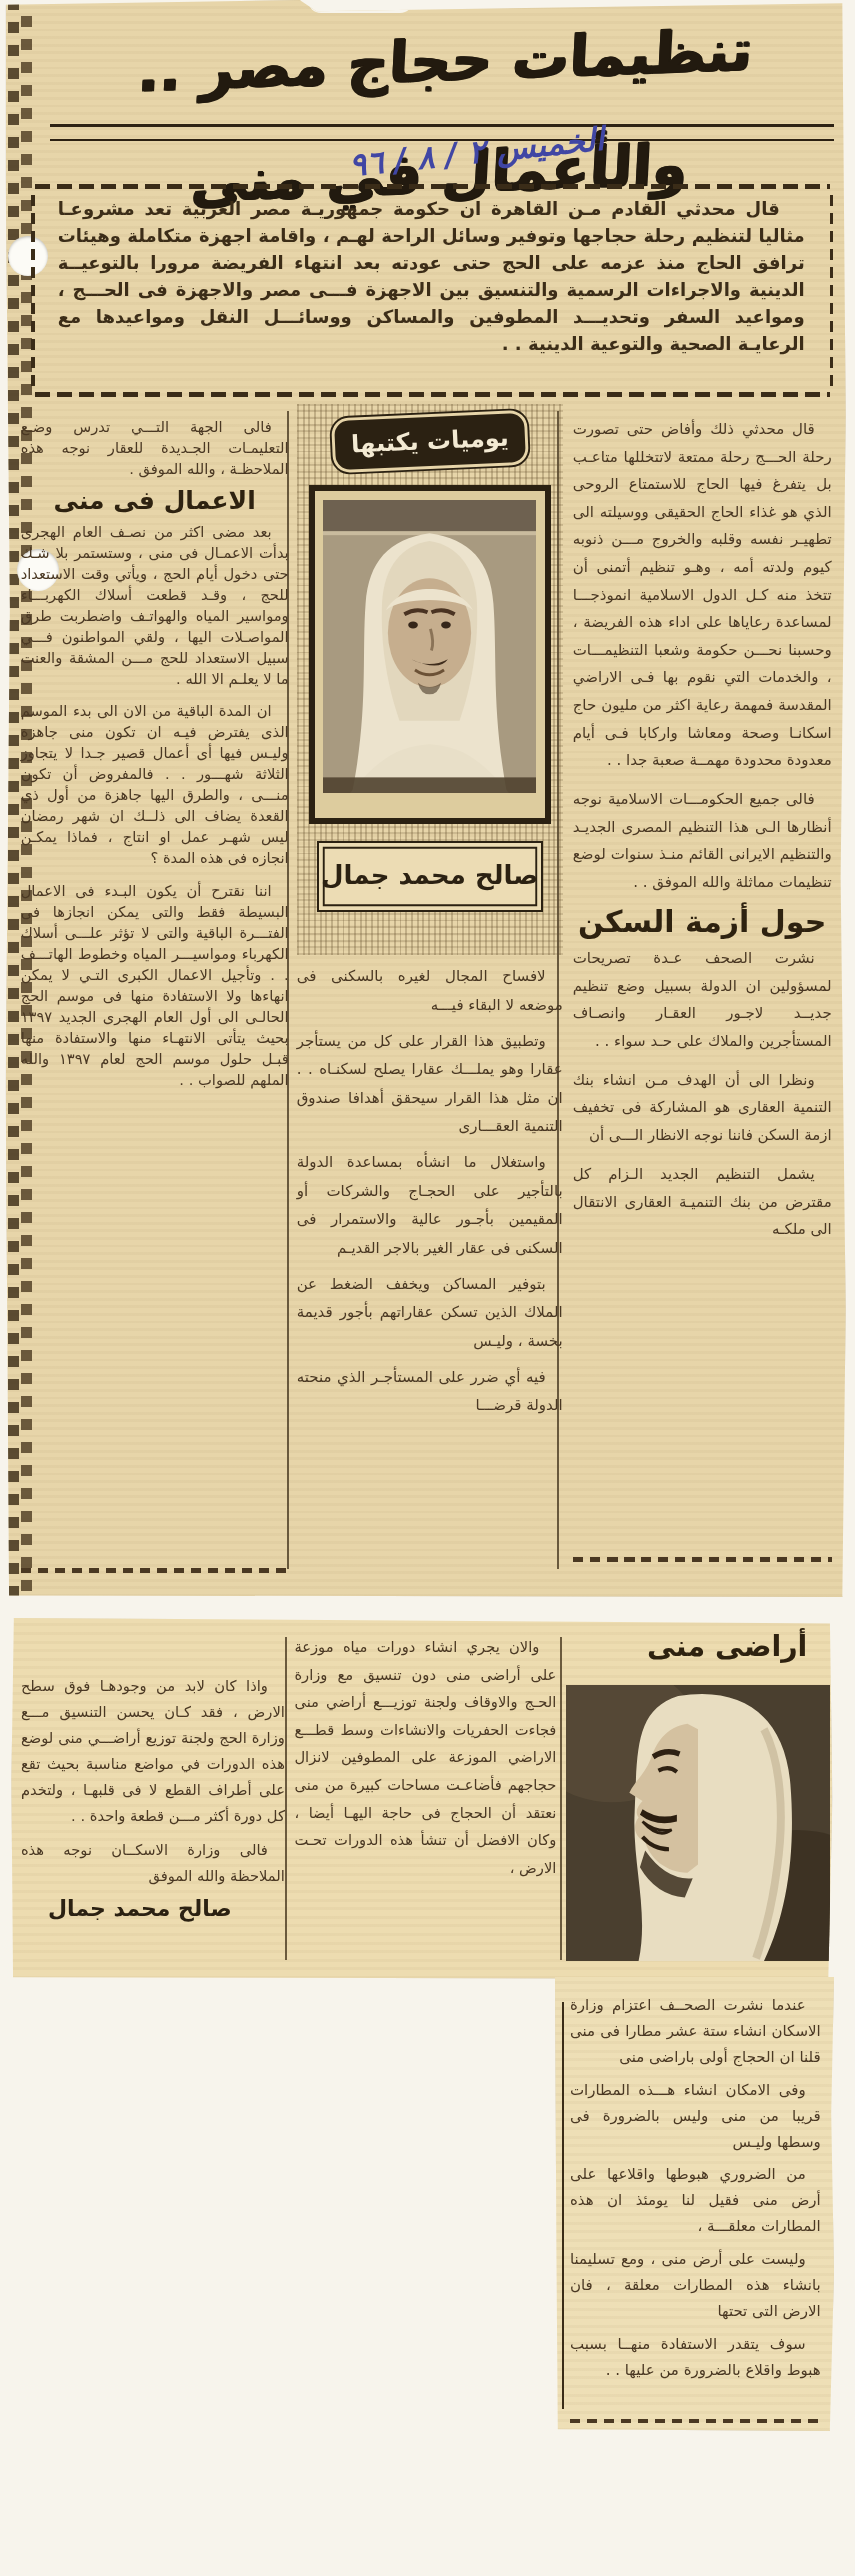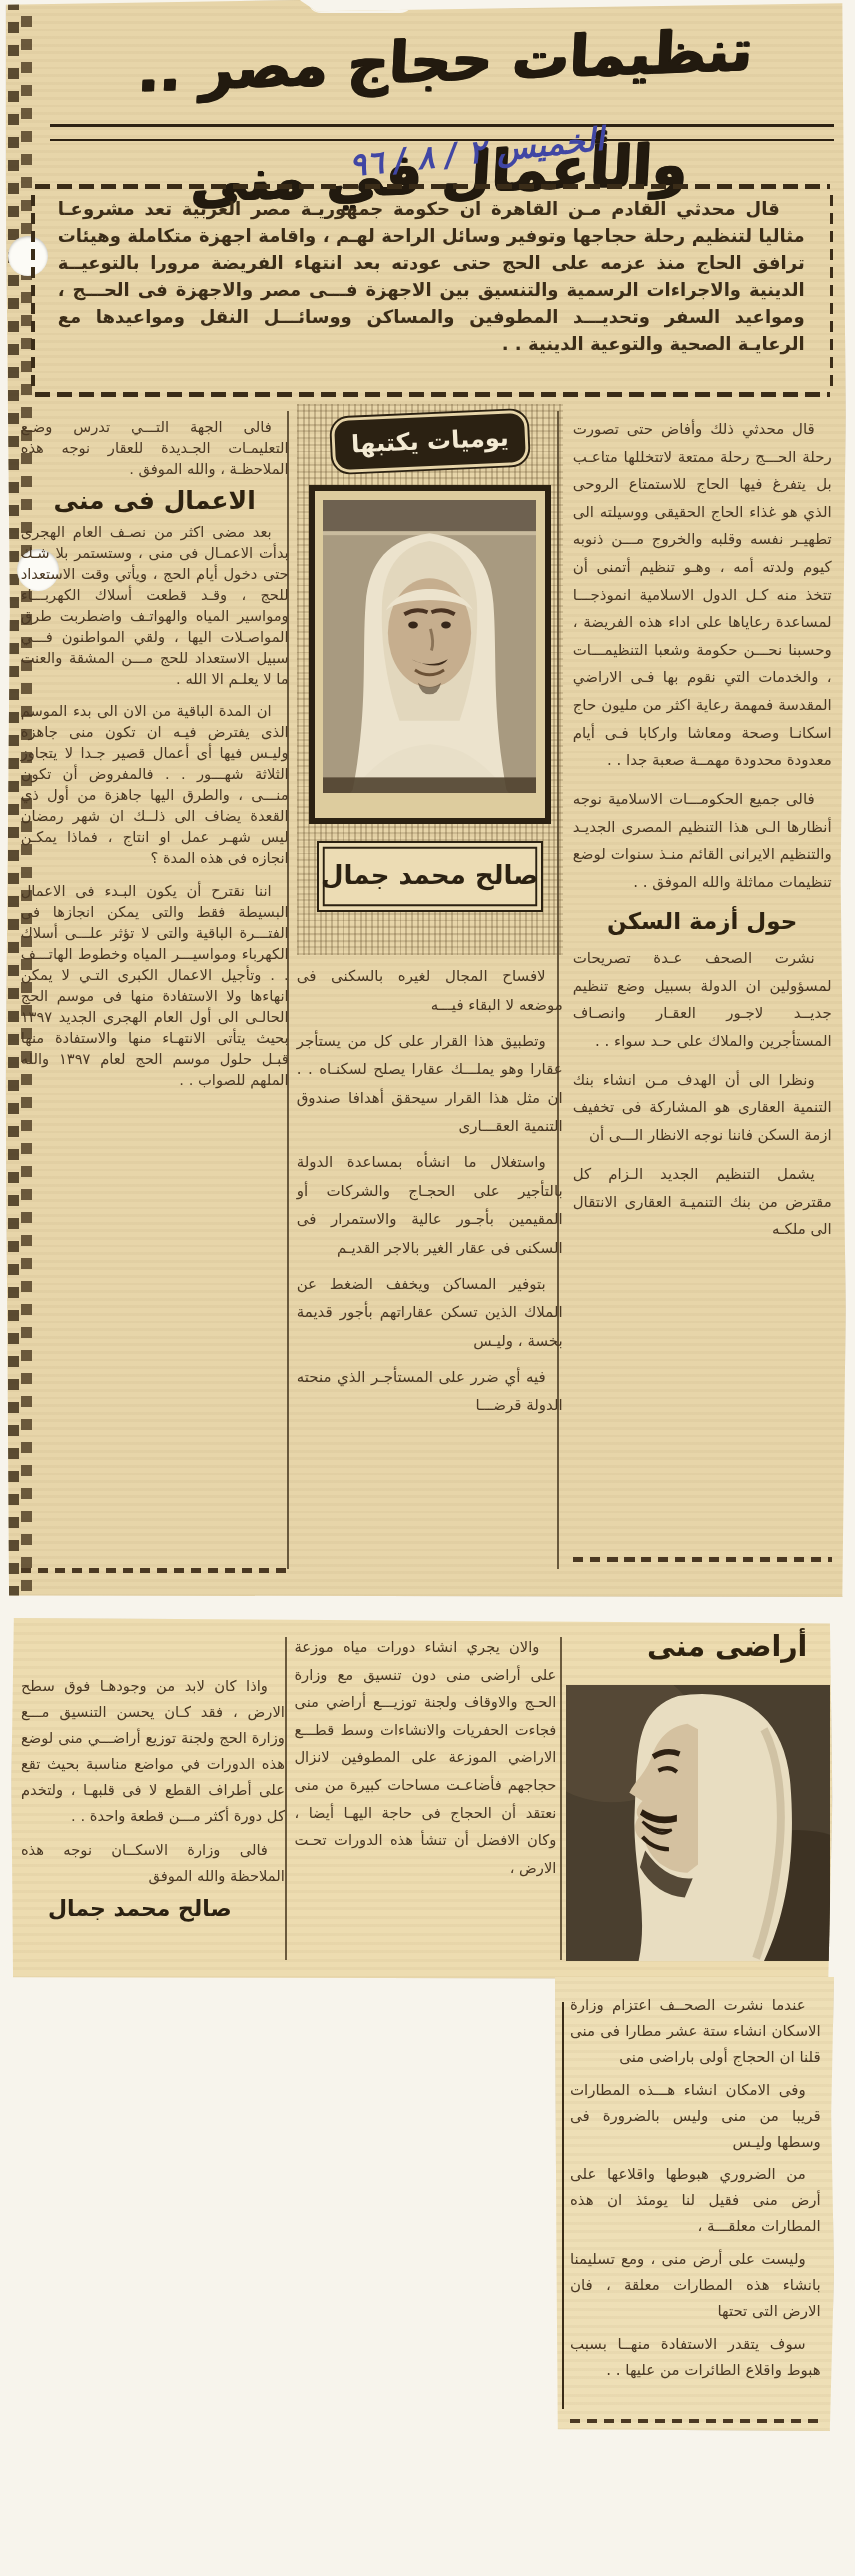--- a/index.html
+++ b/index.html
@@ -48,21 +48,21 @@
   .dash-rule{position:absolute;height:4.8px;
     background:repeating-linear-gradient(90deg,#4a3822 0 10.5px,transparent 10.5px 17px);}
   
   .col{position:absolute;color:#4a3823;text-align:justify;}
   .col p{margin:0 0 11.4px;text-indent:17px;}
   .col-right{left:567px;top:416px;width:259px;font-size:15px;line-height:27.6px;}
   .col-mid-text{left:291px;top:962px;width:266px;font-size:15px;line-height:28.5px;}
   .col-mid-text p{margin:0 0 7.6px;}
   .col-left{left:15px;top:416px;width:268px;font-size:14.7px;line-height:21px;}
   .col-head{font-weight:900;color:#2e2210;text-align:center;text-indent:0;margin:5.7px 0 9.5px;}
-  .head-hawl{font-size:23px;}
+  .head-hawl{font-size:30px;}
   .head-amaal{font-size:25px;text-align:center;}
   
   .feature{position:absolute;left:291px;top:404px;width:266px;height:551px;
     background-image:
       repeating-linear-gradient(90deg,rgba(95,74,40,.28) 0 1.9px,transparent 1.9px 5.7px),
       repeating-linear-gradient(0deg,rgba(95,74,40,.20) 0 1.9px,transparent 1.9px 6.7px);}
   .badge{width:190px;height:49px;margin:13.3px auto 0;background:#2b2112;border-radius:14.3px;
     color:#f3ead3;font-size:24px;font-weight:900;text-align:center;line-height:49px;
     transform:rotate(-2.5deg);box-shadow:0 0 0 2.9px #e7d5a9,0 0 0 4.8px #2b2112;}
   .photo-frame{width:213px;height:310px;margin:19px auto 0;border:6.7px solid #2b2112;
@@ -200,19 +200,19 @@
     </div>
   </div>
 
   <div class="clip clip-bot-strip">
     <div class="strip-rule"></div>
     <div class="strip-text">
       <p>عندما نشرت الصحــف اعتزام وزارة الاسكان انشاء ستة عشر مطارا فى منى قلنا ان الحجاج أولى باراضى منى</p>
       <p>وفى الامكان انشاء هـــذه المطارات قريبا من منى وليس بالضرورة فى وسطها وليـس</p>
       <p>من الضروري هبوطها واقلاعها على أرض منى فقيل لنا يومئذ ان هذه المطارات معلقـــة ،</p>
       <p>وليست على أرض منى ، ومع تسليمنا بانشاء هذه المطارات معلقة ، فان الارض التى تحتها</p>
-      <p>سوف يتقدر الاستفادة منهــا بسبب هبوط واقلاع الطائرات من عليها . .</p>
+      <p>سوف يتقدر الاستفادة منهــا بسبب هبوط واقلاع بالضرورة من عليها . .</p>
     </div>
     <div class="dash-rule" style="left:15px;right:13.3px;bottom:7.6px;"></div>
   </div>
 
 </div>
 
 
 </body></html>

